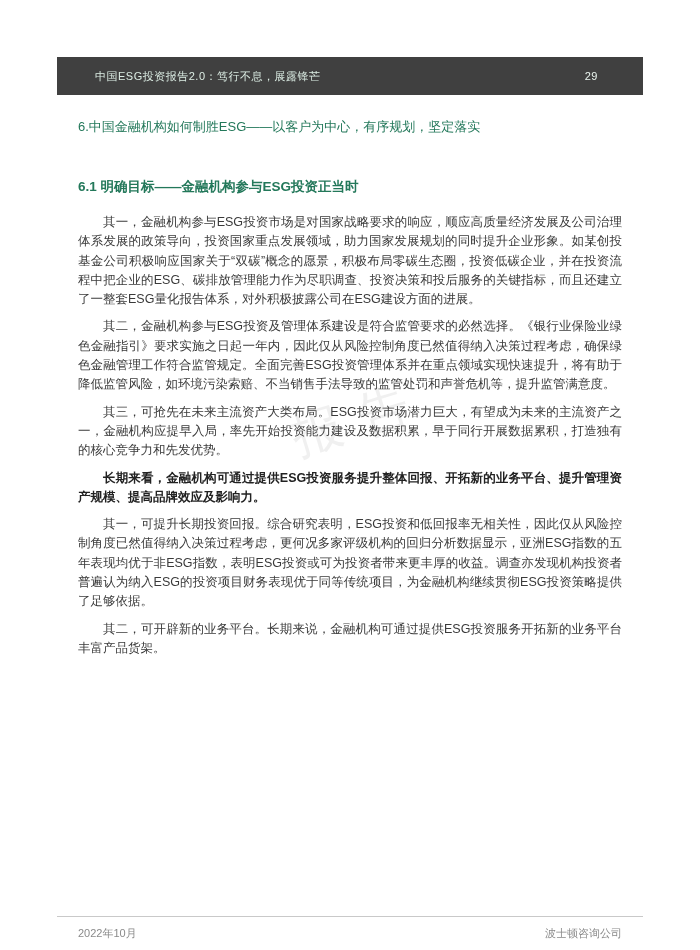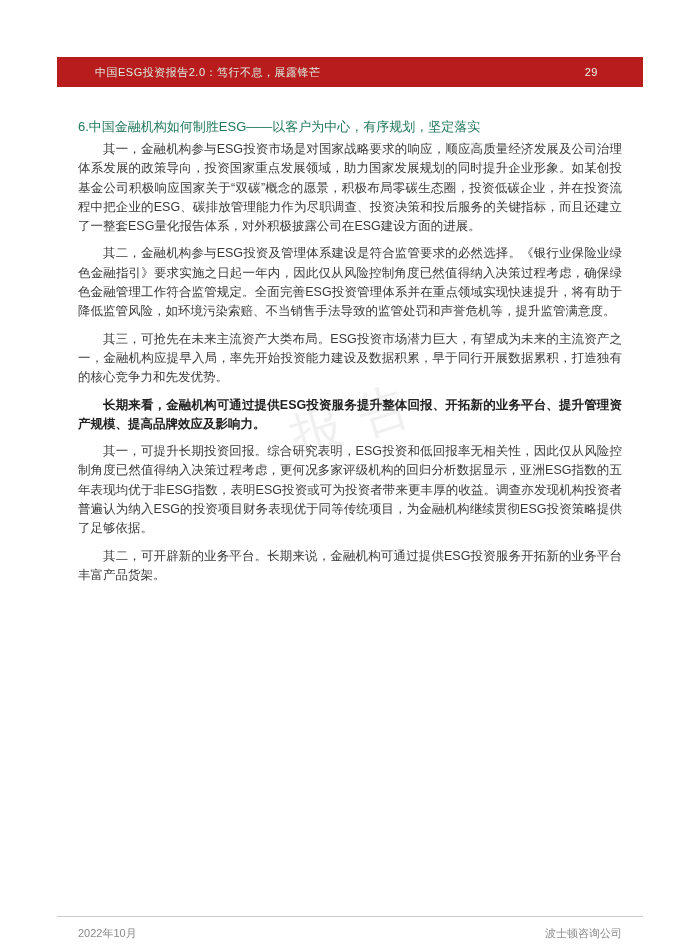--- a/index.html
+++ b/index.html
@@ -9,22 +9,22 @@
     background: #ffffff;
     font-family: "Liberation Sans", "DejaVu Sans", sans-serif;
     position: relative;
     overflow: hidden;
   }
   .header-bar {
     position: absolute;
     left: 57px;
     top: 57px;
     width: 586px;
-    height: 30px;
-    background: #b91c1c;
+    height: 38px;
+    background: #404040;
     color: #dcEde4;
     display: flex;
     align-items: center;
     justify-content: space-between;
     padding: 0 45px 0 38px;
     box-sizing: border-box;
     font-size: 11px;
     letter-spacing: 0.5px;
   }
   .header-bar .pagenum { color: #eaf5ef; }
@@ -92,20 +92,21 @@
 
 <div class="header-bar">
   <span>中国ESG投资报告2.0：笃行不息，展露锋芒</span>
   <span class="pagenum">29</span>
 </div>
 
 <div class="watermark">报告</div>
 
 <div class="content">
   <h1 class="chapter-title">6.中国金融机构如何制胜ESG——以客户为中心，有序规划，坚定落实</h1>
+  <h2 class="section-title">6.1 明确目标——金融机构参与ESG投资正当时</h2>
 
   <p class="body-para">其一，金融机构参与ESG投资市场是对国家战略要求的响应，顺应高质量经济发展及公司治理体系发展的政策导向，投资国家重点发展领域，助力国家发展规划的同时提升企业形象。如某创投基金公司积极响应国家关于“双碳”概念的愿景，积极布局零碳生态圈，投资低碳企业，并在投资流程中把企业的ESG、碳排放管理能力作为尽职调查、投资决策和投后服务的关键指标，而且还建立了一整套ESG量化报告体系，对外积极披露公司在ESG建设方面的进展。</p>
   <p class="body-para">其二，金融机构参与ESG投资及管理体系建设是符合监管要求的必然选择。《银行业保险业绿色金融指引》要求实施之日起一年内，因此仅从风险控制角度已然值得纳入决策过程考虑，确保绿色金融管理工作符合监管规定。全面完善ESG投资管理体系并在重点领域实现快速提升，将有助于降低监管风险，如环境污染索赔、不当销售手法导致的监管处罚和声誉危机等，提升监管满意度。</p>
   <p class="body-para">其三，可抢先在未来主流资产大类布局。ESG投资市场潜力巨大，有望成为未来的主流资产之一，金融机构应提早入局，率先开始投资能力建设及数据积累，早于同行开展数据累积，打造独有的核心竞争力和先发优势。</p>
   <p class="body-para bold">长期来看，金融机构可通过提供ESG投资服务提升整体回报、开拓新的业务平台、提升管理资产规模、提高品牌效应及影响力。</p>
   <p class="body-para">其一，可提升长期投资回报。综合研究表明，ESG投资和低回报率无相关性，因此仅从风险控制角度已然值得纳入决策过程考虑，更何况多家评级机构的回归分析数据显示，亚洲ESG指数的五年表现均优于非ESG指数，表明ESG投资或可为投资者带来更丰厚的收益。调查亦发现机构投资者普遍认为纳入ESG的投资项目财务表现优于同等传统项目，为金融机构继续贯彻ESG投资策略提供了足够依据。</p>
   <p class="body-para">其二，可开辟新的业务平台。长期来说，金融机构可通过提供ESG投资服务开拓新的业务平台丰富产品货架。</p>
 </div>
 
 <div class="footer">

